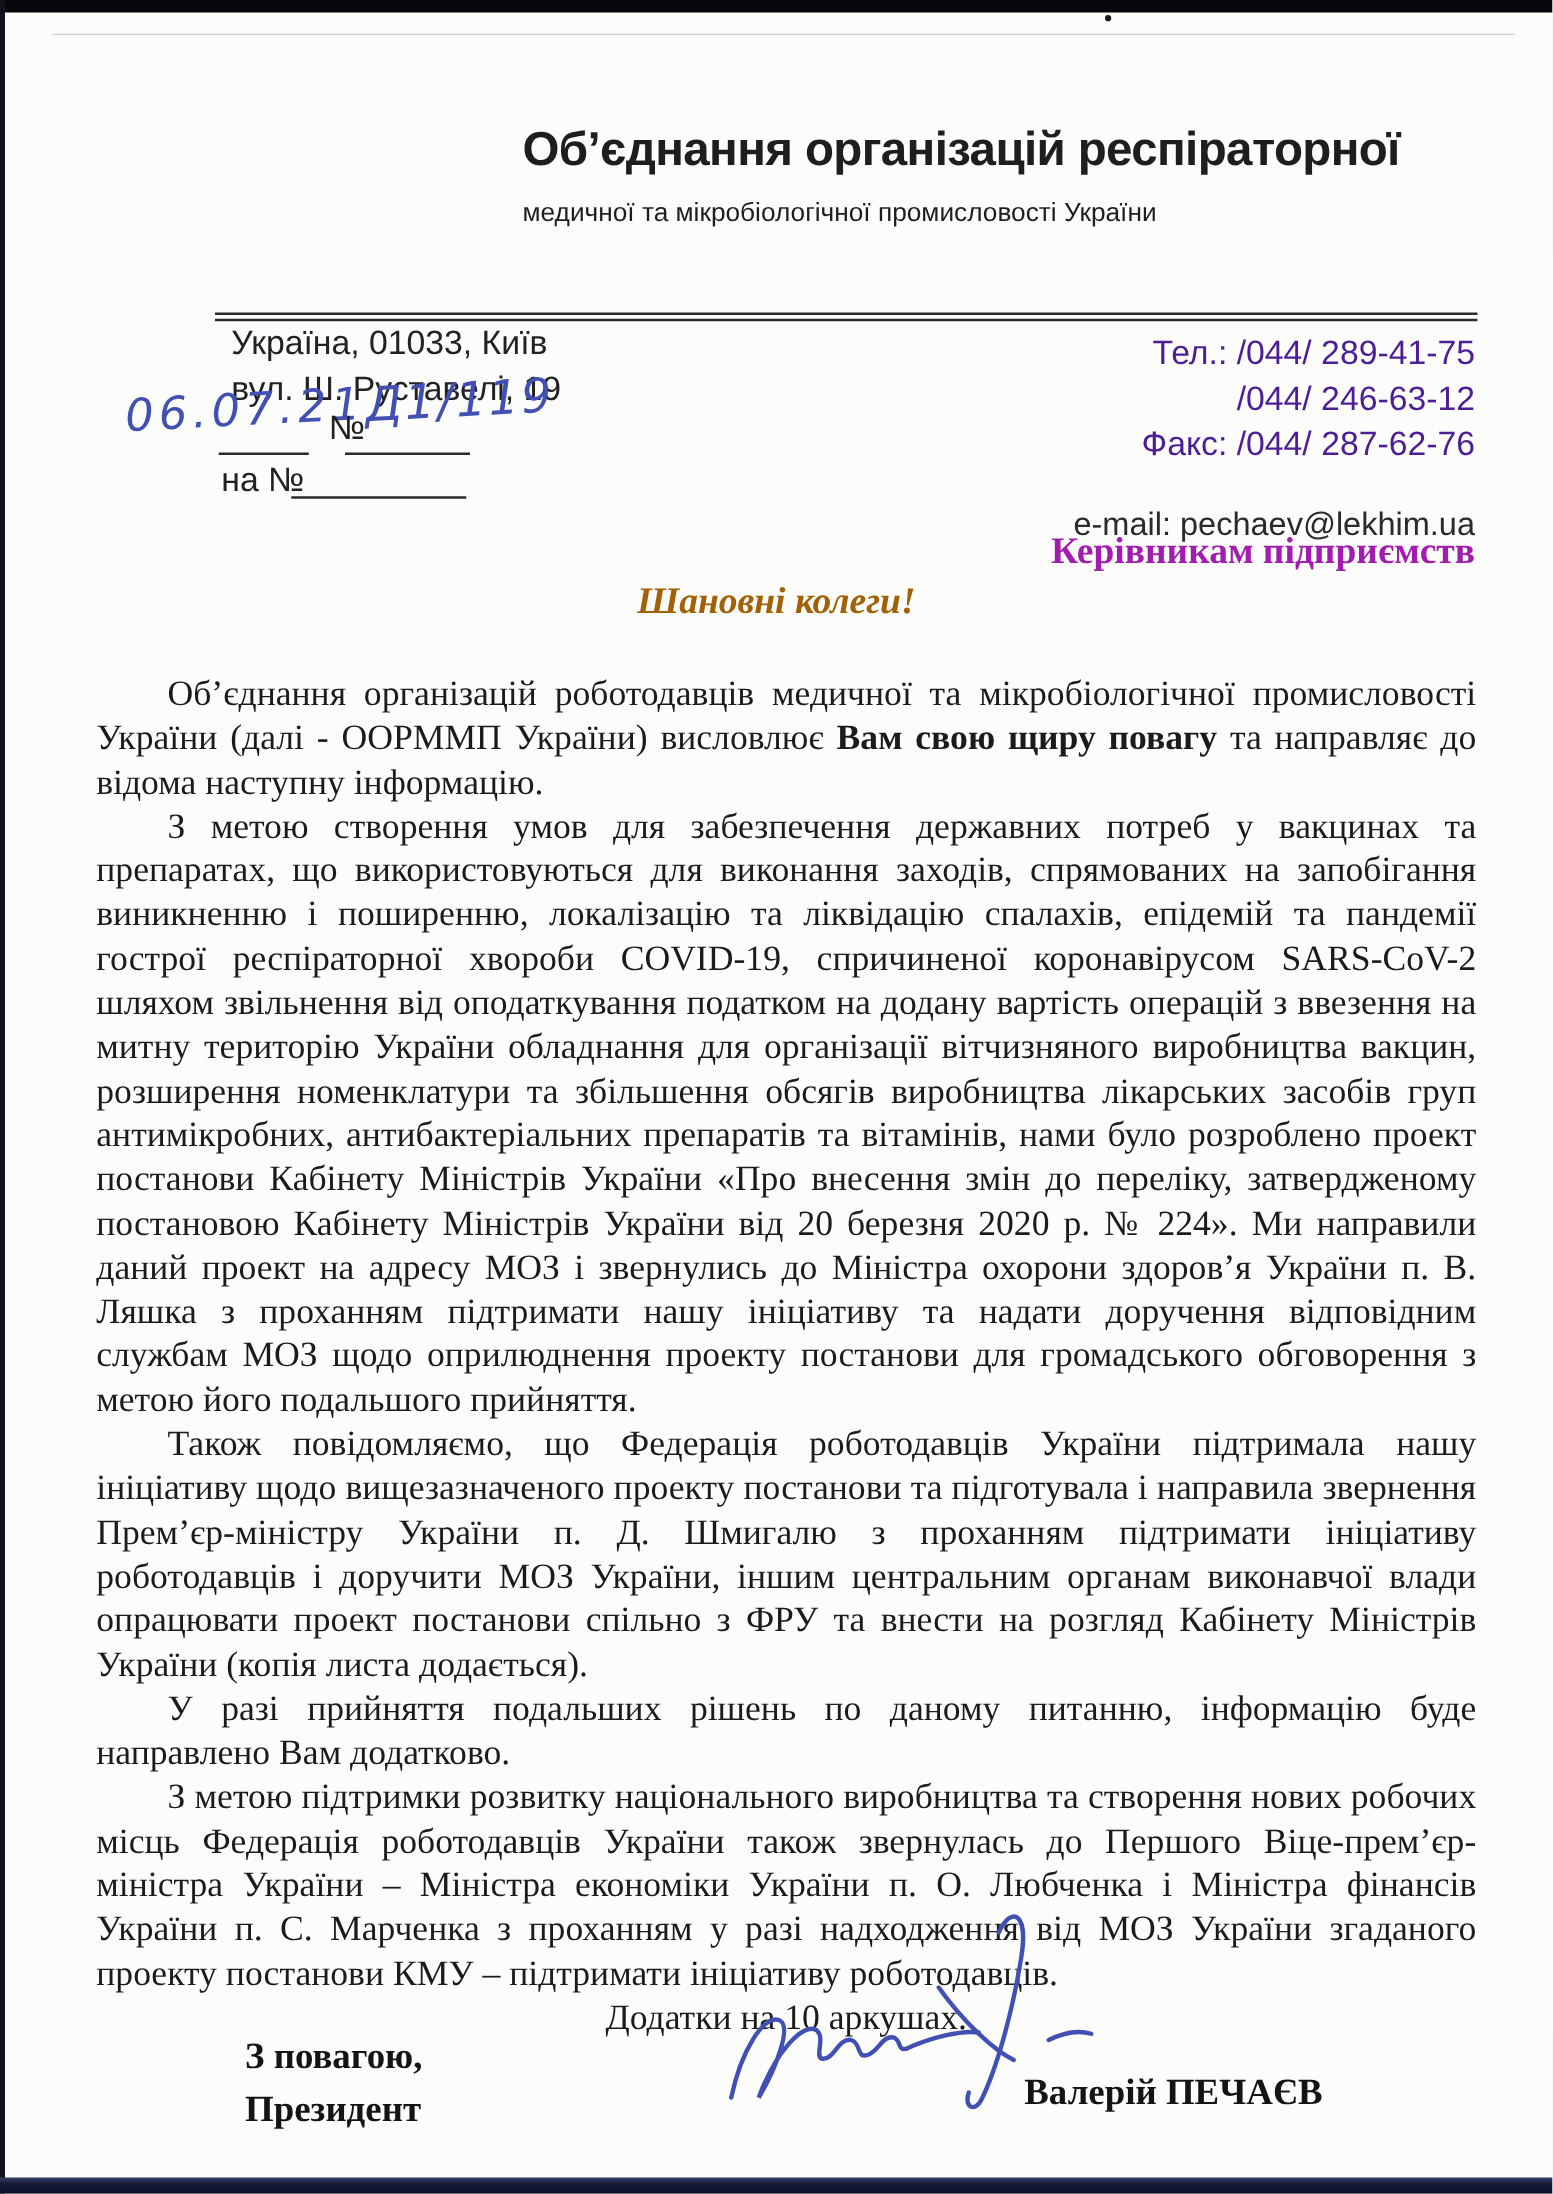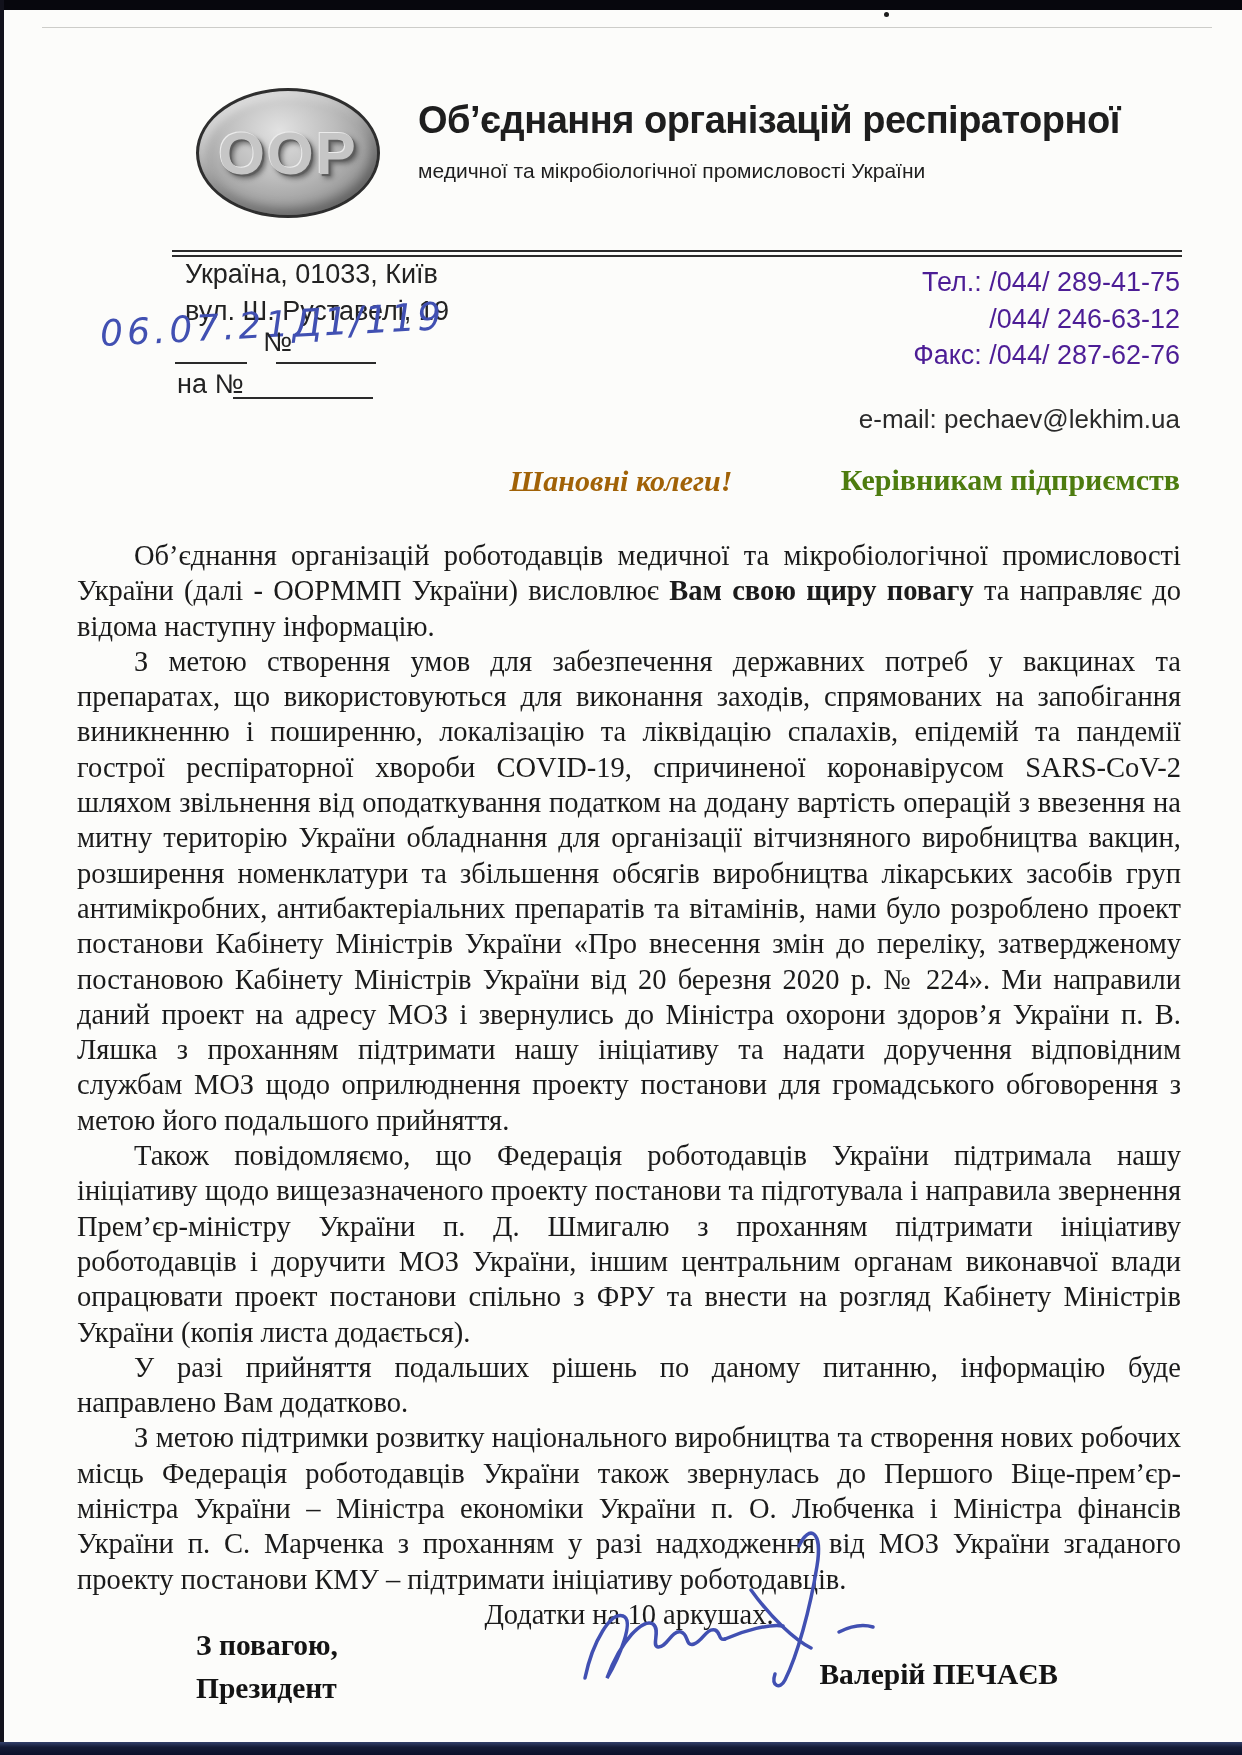--- a/index.html
+++ b/index.html
@@ -43,21 +43,21 @@
   .uline{position:absolute;height:2px;background:#2a2a2a;}
   .ul-a{left:175px;top:362px;width:72px;}
   .ul-b{left:276px;top:362px;width:100px;}
   .ul-c{left:233px;top:397px;width:140px;}
 
   
   .contacts{position:absolute;right:62px;top:264px;text-align:right;
             font-family:"Liberation Sans",sans-serif;font-size:27px;line-height:36.5px;color:#4c1d95;}
   .email{position:absolute;right:62px;top:404px;font-family:"Liberation Sans",sans-serif;
          font-size:26px;color:#2a2a2a;}
-  .recipient{position:absolute;right:62px;top:424px;font-weight:bold;font-size:30px;color:#4d7c0f;margin-top:39px;}
+  .recipient{position:absolute;right:62px;top:424px;font-weight:bold;font-size:30px;color:#a21caf;}
 
   .salutation{position:absolute;left:0;top:464px;width:1242px;text-align:center;
               font-size:30px;font-weight:bold;font-style:italic;color:#a16207;}
 
   
   .body-text{position:absolute;left:77px;top:538px;width:1104px;font-size:28.5px;line-height:35.3px;
              text-align:justify;color:#1b1b1b;}
   .body-text p{margin:0;text-indent:57px;}
   .attachments{margin-top:42px;text-indent:0 !important;text-align:center;}
 
@@ -69,23 +69,20 @@
 </head>
 <body>
 
 <div class="page">
 
   <div class="top-band"></div>
   <div class="left-strip"></div>
   <div class="top-hairline"></div>
   <div class="scan-dot"></div>
 
-  <div class="logo">
-    <span>ООР</span>
-  </div>
 
   <div class="org">
     <div class="l1">Об’єднання організацій респіраторної</div>
     <div class="l2">медичної та мікробіологічної промисловості України</div>
   </div>
 
   <div class="header-rule"></div>
 
   <div class="addr">
     <div>Україна, 01033, Київ</div>

